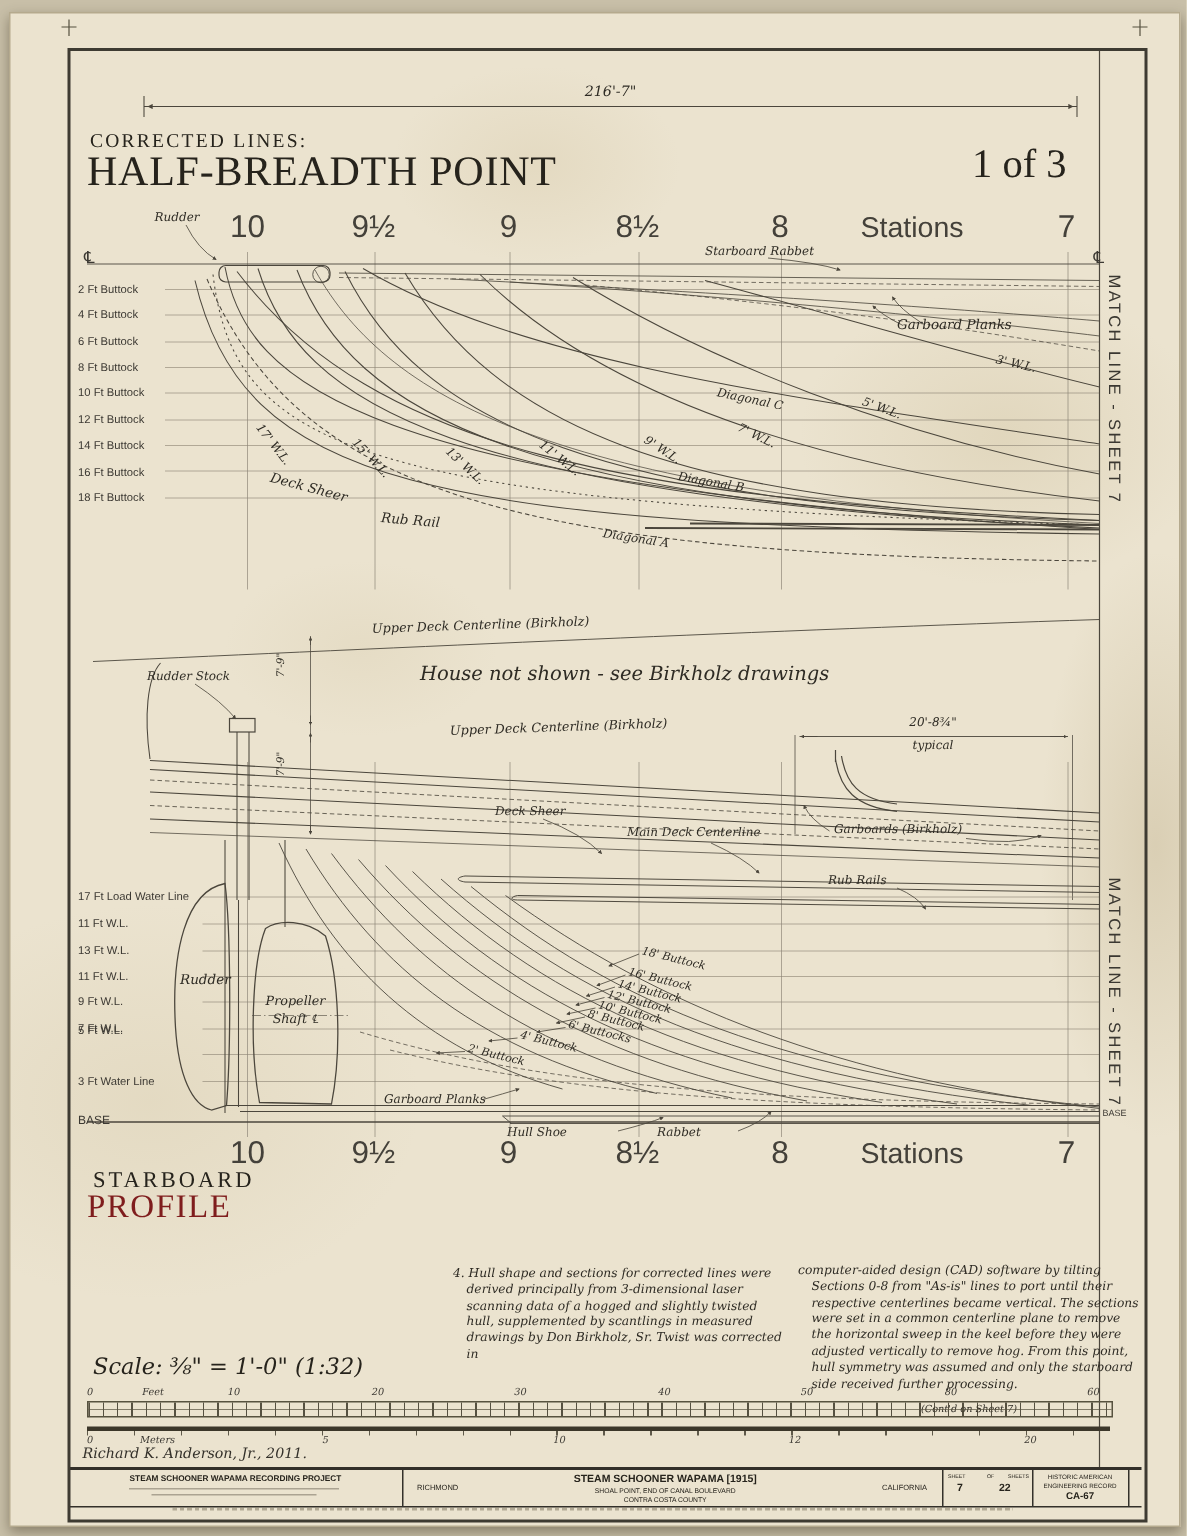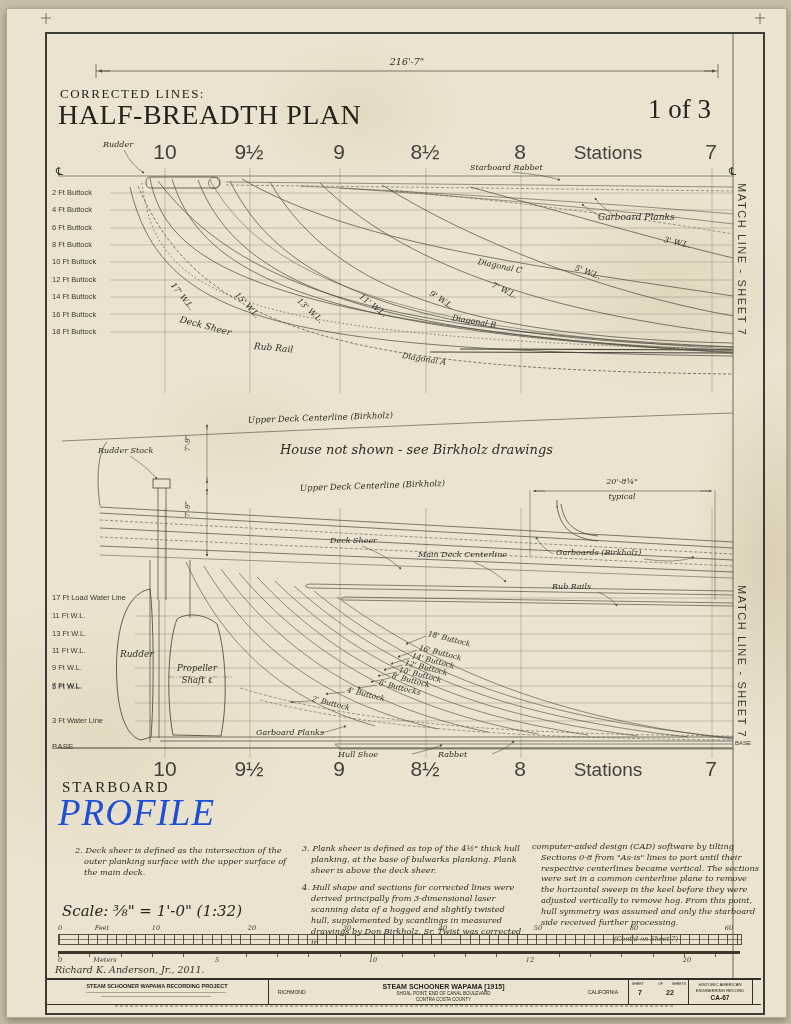--- a/index.html
+++ b/index.html
@@ -24,21 +24,21 @@
   .cl{position:absolute;font-family:"DejaVu Sans",sans-serif;font-size:11px;color:#3c3933;line-height:1;}
   .ctr{transform:translateX(-50%);}
   .dimlbl{position:absolute;font-family:"DejaVu Serif",serif;font-style:italic;font-size:9.5px;
        color:#2e2b24;white-space:nowrap;line-height:1;}
   .matchline{position:absolute;font-family:"Liberation Sans",sans-serif;font-size:11px;
        letter-spacing:1.6px;color:#3a3731;writing-mode:vertical-rl;line-height:1;}
   #title-small{position:absolute;left:60px;top:86px;font-size:13px;letter-spacing:1.5px;color:#26231c;}
   #title-large{position:absolute;left:58px;top:99px;font-size:28px;letter-spacing:.5px;color:#26231c;}
   #page-no{position:absolute;left:648px;top:94px;font-size:27px;color:#26231c;}
   #pt-small{position:absolute;left:62px;top:779px;font-size:15px;letter-spacing:2px;color:#26231c;}
-  #pt-large{position:absolute;left:58px;top:791px;font-size:37px;letter-spacing:1px;color:#1d4ed8;font-style:italic;}
+  #pt-large{position:absolute;left:58px;top:791px;font-size:22px;letter-spacing:1px;color:#7f1d1d;}
   .notes{position:absolute;font-family:"DejaVu Serif",serif;font-style:italic;font-size:8.2px;
        line-height:1.32;color:#2e2b24;}
   .notes p{margin:0 0 7px 0;text-indent:-9px;padding-left:9px;}
   .contd{text-align:center;font-size:6.5px;margin-top:2px;}
   #scale-text{position:absolute;left:62px;top:902px;font-family:"DejaVu Serif",serif;
        font-style:italic;font-size:15px;color:#26231c;}
   .tick{position:absolute;font-family:"DejaVu Serif",serif;font-style:italic;font-size:6.5px;
        color:#3c3933;transform:translateX(-50%);line-height:1;}
   #feet-bar{position:absolute;left:58px;top:934px;width:682px;height:9px;border:1px solid #57523f;
        background-image:
@@ -186,21 +186,21 @@
     <path d="M377,685 L358,688" marker-end="url(#ah)"></path>
     <path d="M345,692 L326,694" marker-end="url(#ah)"></path>
     <path d="M310,701 L291,702" marker-end="url(#ah)"></path>
   </g>
 
   <path d="M733,32 L733,978" stroke="#4b463c" stroke-width=".8"></path>
 </svg>
 
 <span class="dimlbl ctr" style="left:407px;top:57px">216'-7"</span>
 <div id="title-small">CORRECTED LINES:</div>
-<div id="title-large">HALF-BREADTH PLAN</div>
+<div id="title-large">HALF-BREADTH POINT</div>
 <div id="page-no">1 of 3</div>
 
 <span class="sta" style="left:165px;top:141px">10</span>
 <span class="sta" style="left:249px;top:141px">9½</span>
 <span class="sta" style="left:339px;top:141px">9</span>
 <span class="sta" style="left:425px;top:141px">8½</span>
 <span class="sta" style="left:520px;top:141px">8</span>
 <span class="sta" style="left:608px;top:143px;font-size:19px">Stations</span>
 <span class="sta" style="left:711px;top:141px">7</span>
 
@@ -286,24 +286,22 @@
 <span class="sta" style="left:339px;top:758px">9</span>
 <span class="sta" style="left:425px;top:758px">8½</span>
 <span class="sta" style="left:520px;top:758px">8</span>
 <span class="sta" style="left:608px;top:760px;font-size:19px">Stations</span>
 <span class="sta" style="left:711px;top:758px">7</span>
 
 <div id="pt-small">STARBOARD</div>
 <div id="pt-large">PROFILE</div>
 
 <div class="notes" style="left:75px;top:845px;width:218px">
-  <p>2.  Deck sheer is defined as the intersection of the outer planking surface with the upper surface of the main deck.</p>
 </div>
 <div class="notes" style="left:302px;top:843px;width:220px">
-  <p>3.  Plank sheer is defined as top of the 4½" thick hull planking, at the base of bulwarks planking. Plank sheer is above the deck sheer.</p>
   <p>4.  Hull shape and sections for corrected lines were derived principally from 3-dimensional laser scanning data of a hogged and slightly twisted hull, supplemented by scantlings in measured drawings by Don Birkholz, Sr. Twist was corrected in</p>
 </div>
 <div class="notes" style="left:532px;top:841px;width:228px">
   <p>computer-aided design (CAD) software by tilting Sections 0-8 from "As-is" lines to port until their respective centerlines became vertical. The sections were set in a common centerline plane to remove the horizontal sweep in the keel before they were adjusted vertically to remove hog. From this point, hull symmetry was assumed and only the starboard side received further processing.</p>
   <p class="contd">(Cont'd on Sheet 7)</p>
 </div>
 
 <div id="scale-text">Scale: ⅜" = 1'-0" (1:32)</div>
 
 <span class="tick" style="left:60px;top:925px">0</span>

